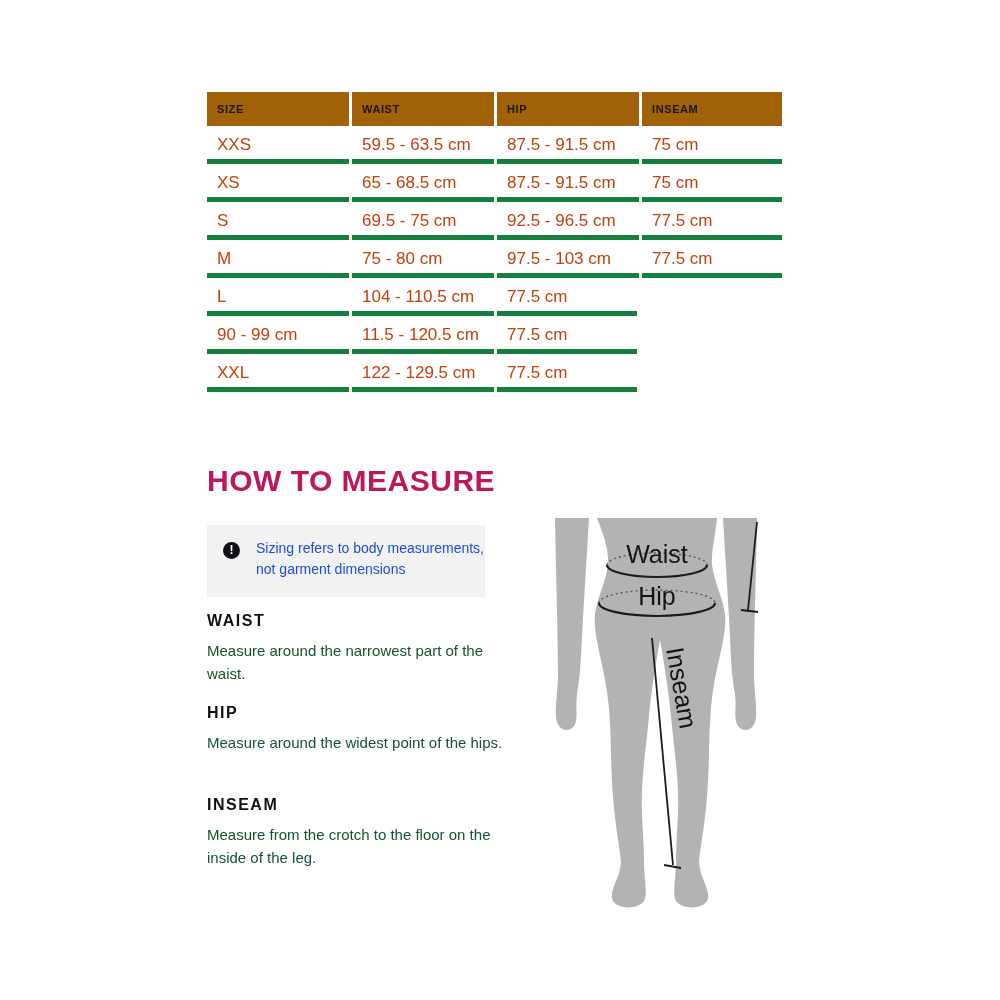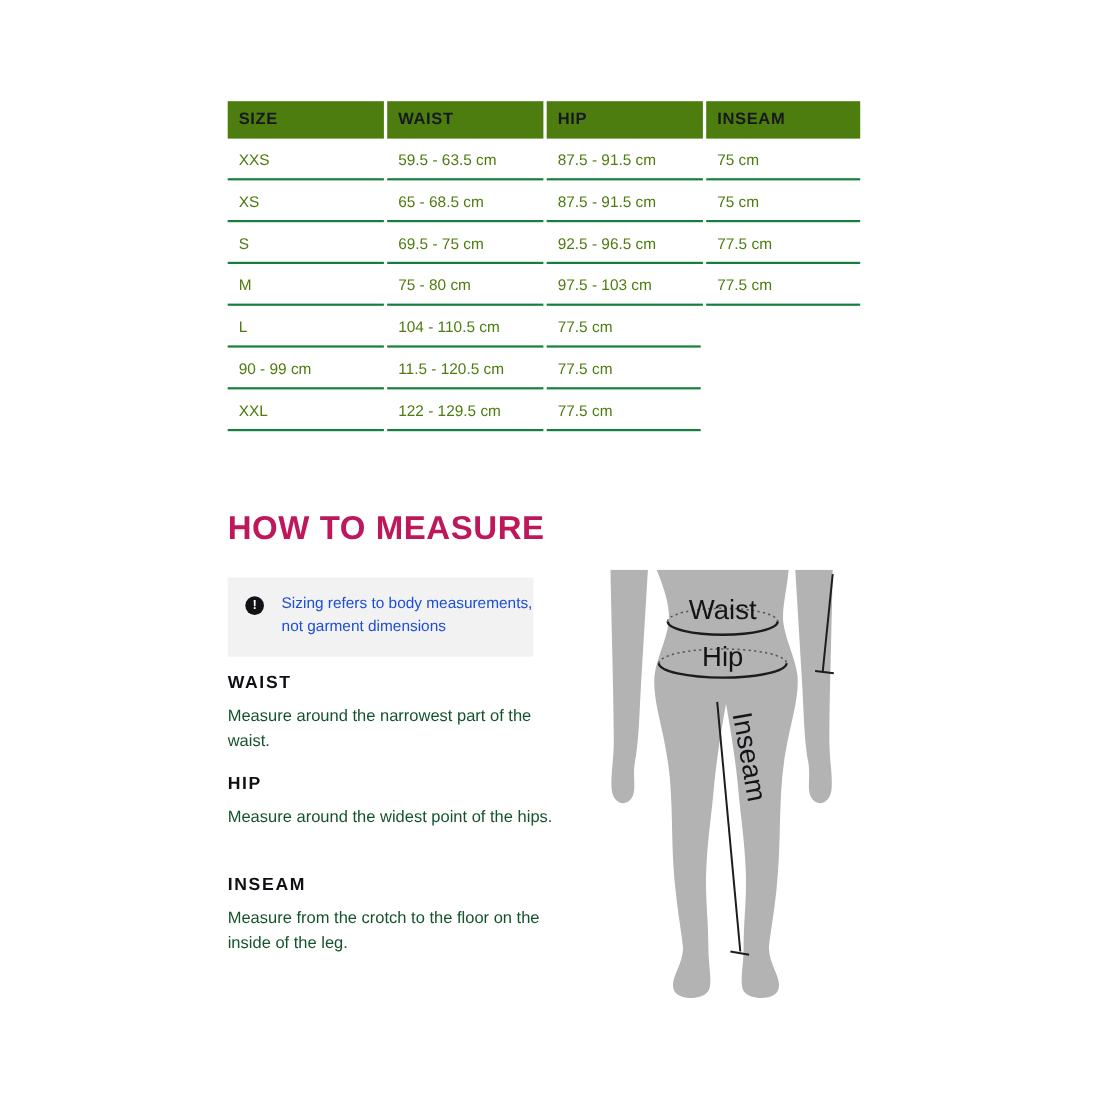--- a/index.html
+++ b/index.html
@@ -10,34 +10,34 @@
     width: 1000px;
     height: 1000px;
     background: #ffffff;
     overflow: hidden;
   }
 
   
   .size-table { position: absolute; left: 207px; top: 92px; width: 578px; }
   .thead { display: flex; height: 34px; }
   .th {
-    background: #4d7c0f;
-    font-size: 15px;
+    background: #a16207;
+    font-size: 11px;
     font-weight: bold;
     letter-spacing: 0.6px;
     color: #17181c;
     line-height: 34px;
     padding-left: 10px;
     margin-right: 3px;
   }
   .tr { display: flex; height: 38px; }
   .td {
-    border-bottom: 2px solid #15803d;
-    font-size: 14px;
-    color: #4d7c0f;
+    border-bottom: 5px solid #15803d;
+    font-size: 17px;
+    color: #c2410c;
     line-height: 38px;
     padding-left: 10px;
     margin-right: 3px;
   }
   .c0 { width: 142px; }
   .c1 { width: 142px; }
   .c2 { width: 142px; }
   .c3 { width: 140px; margin-right: 0; }
 
   

